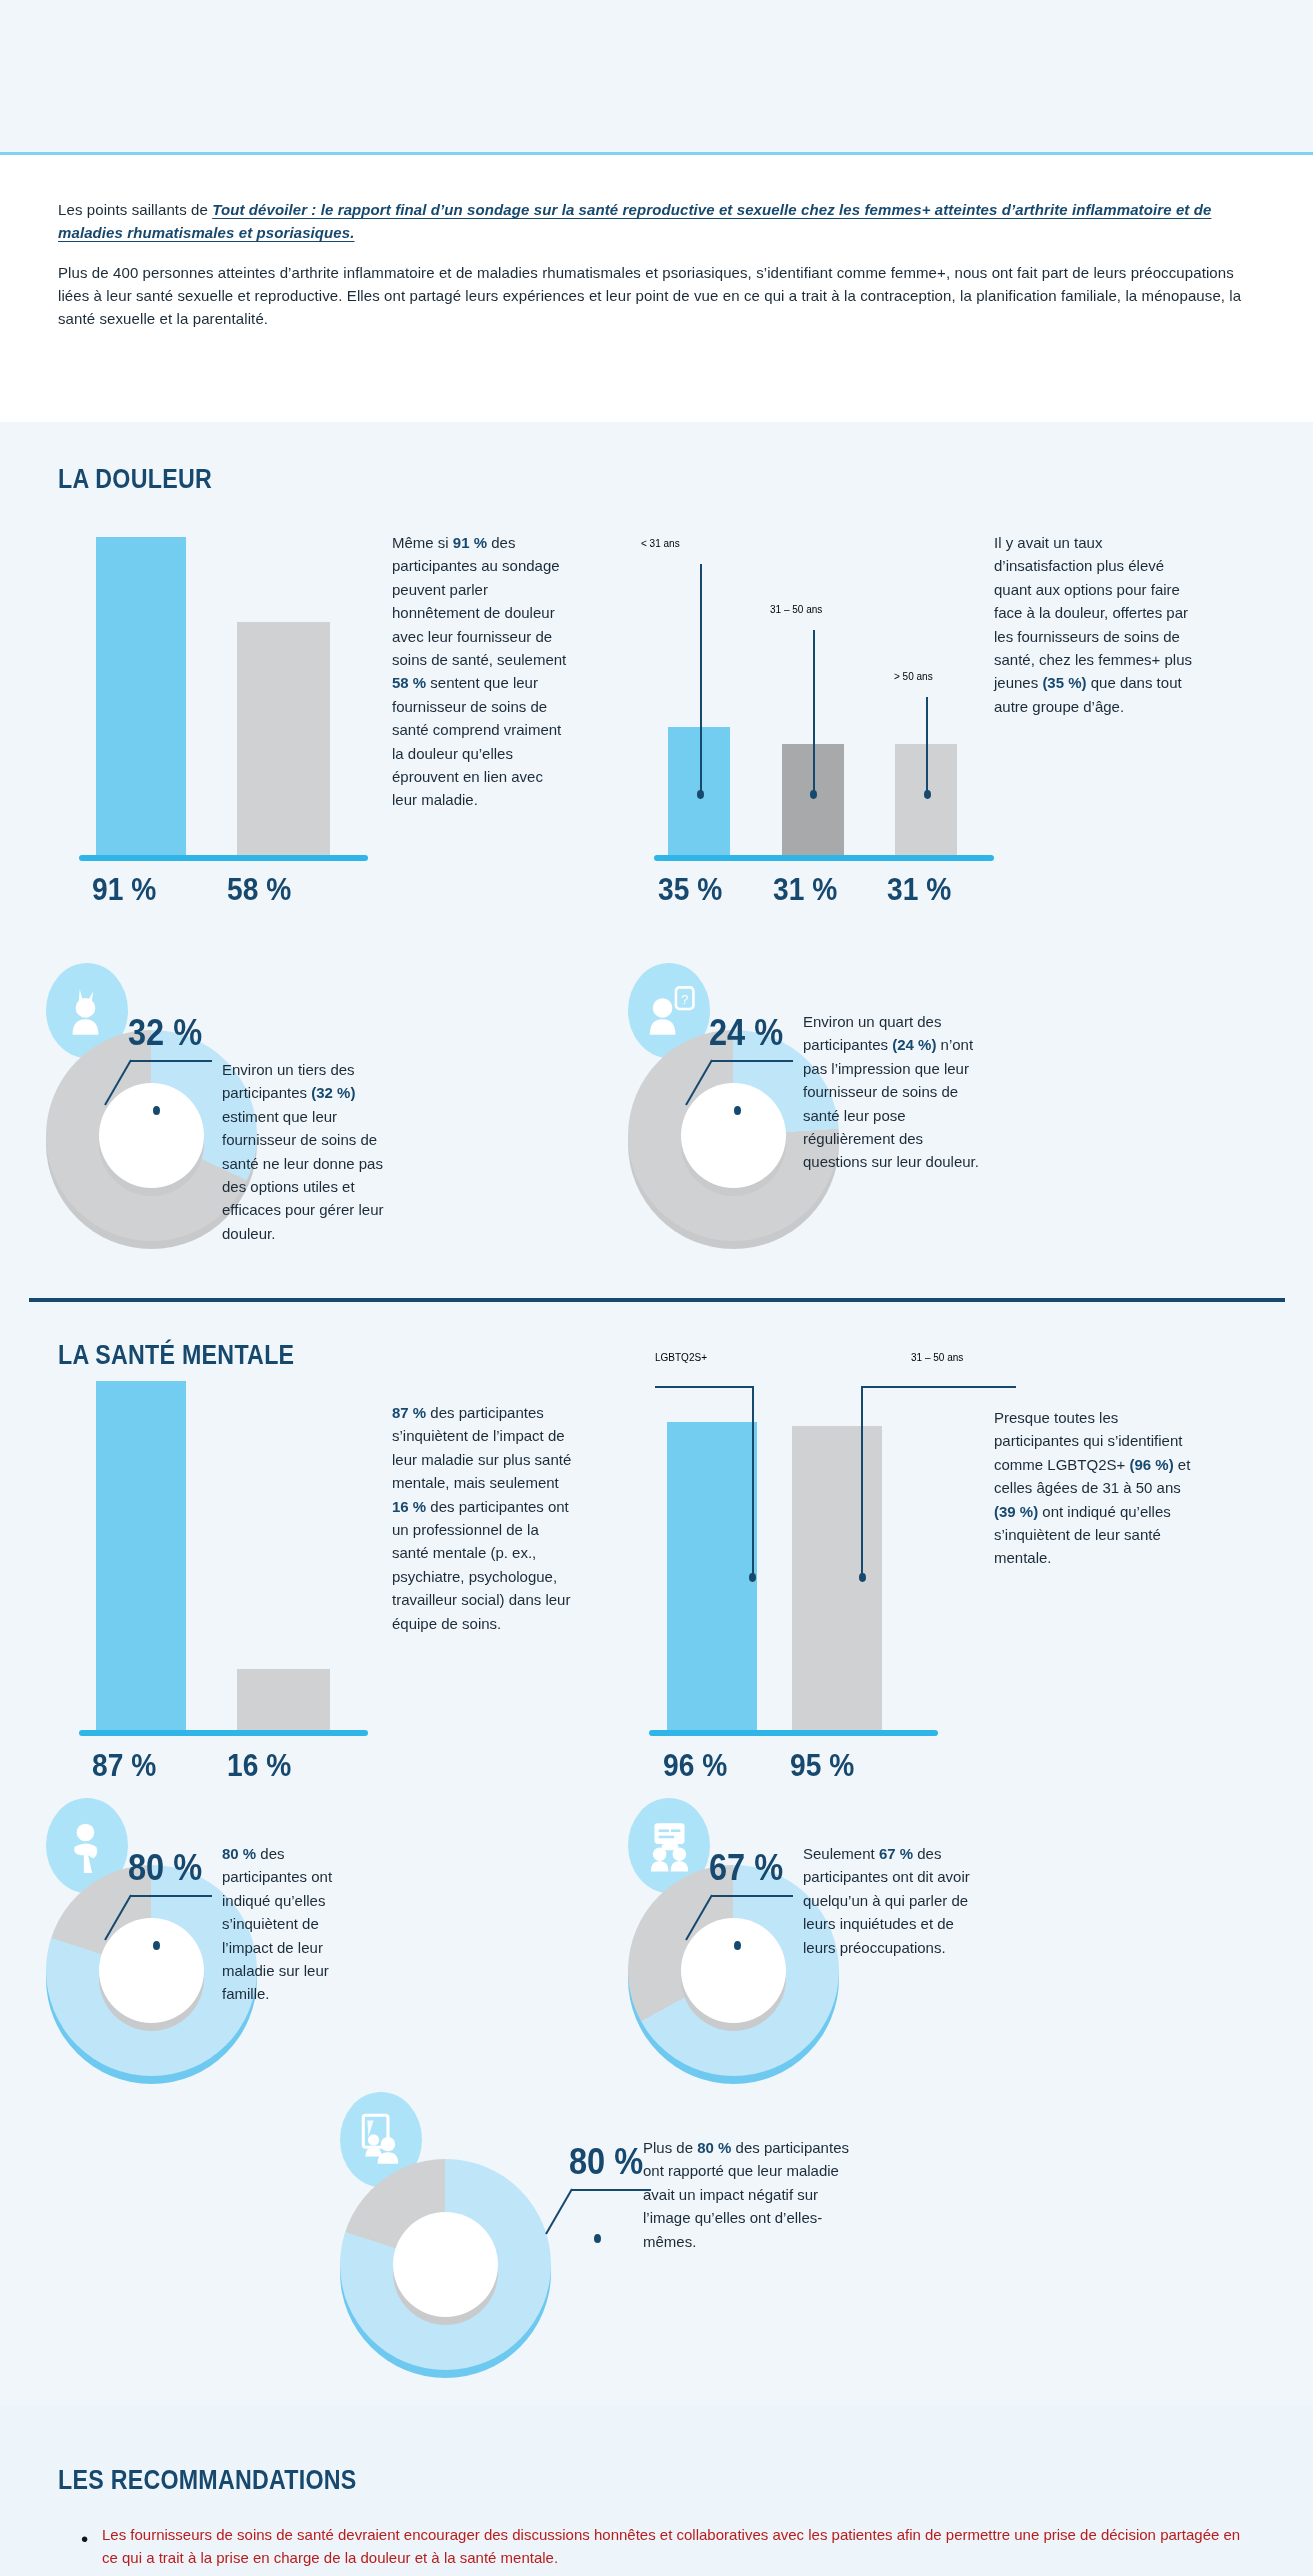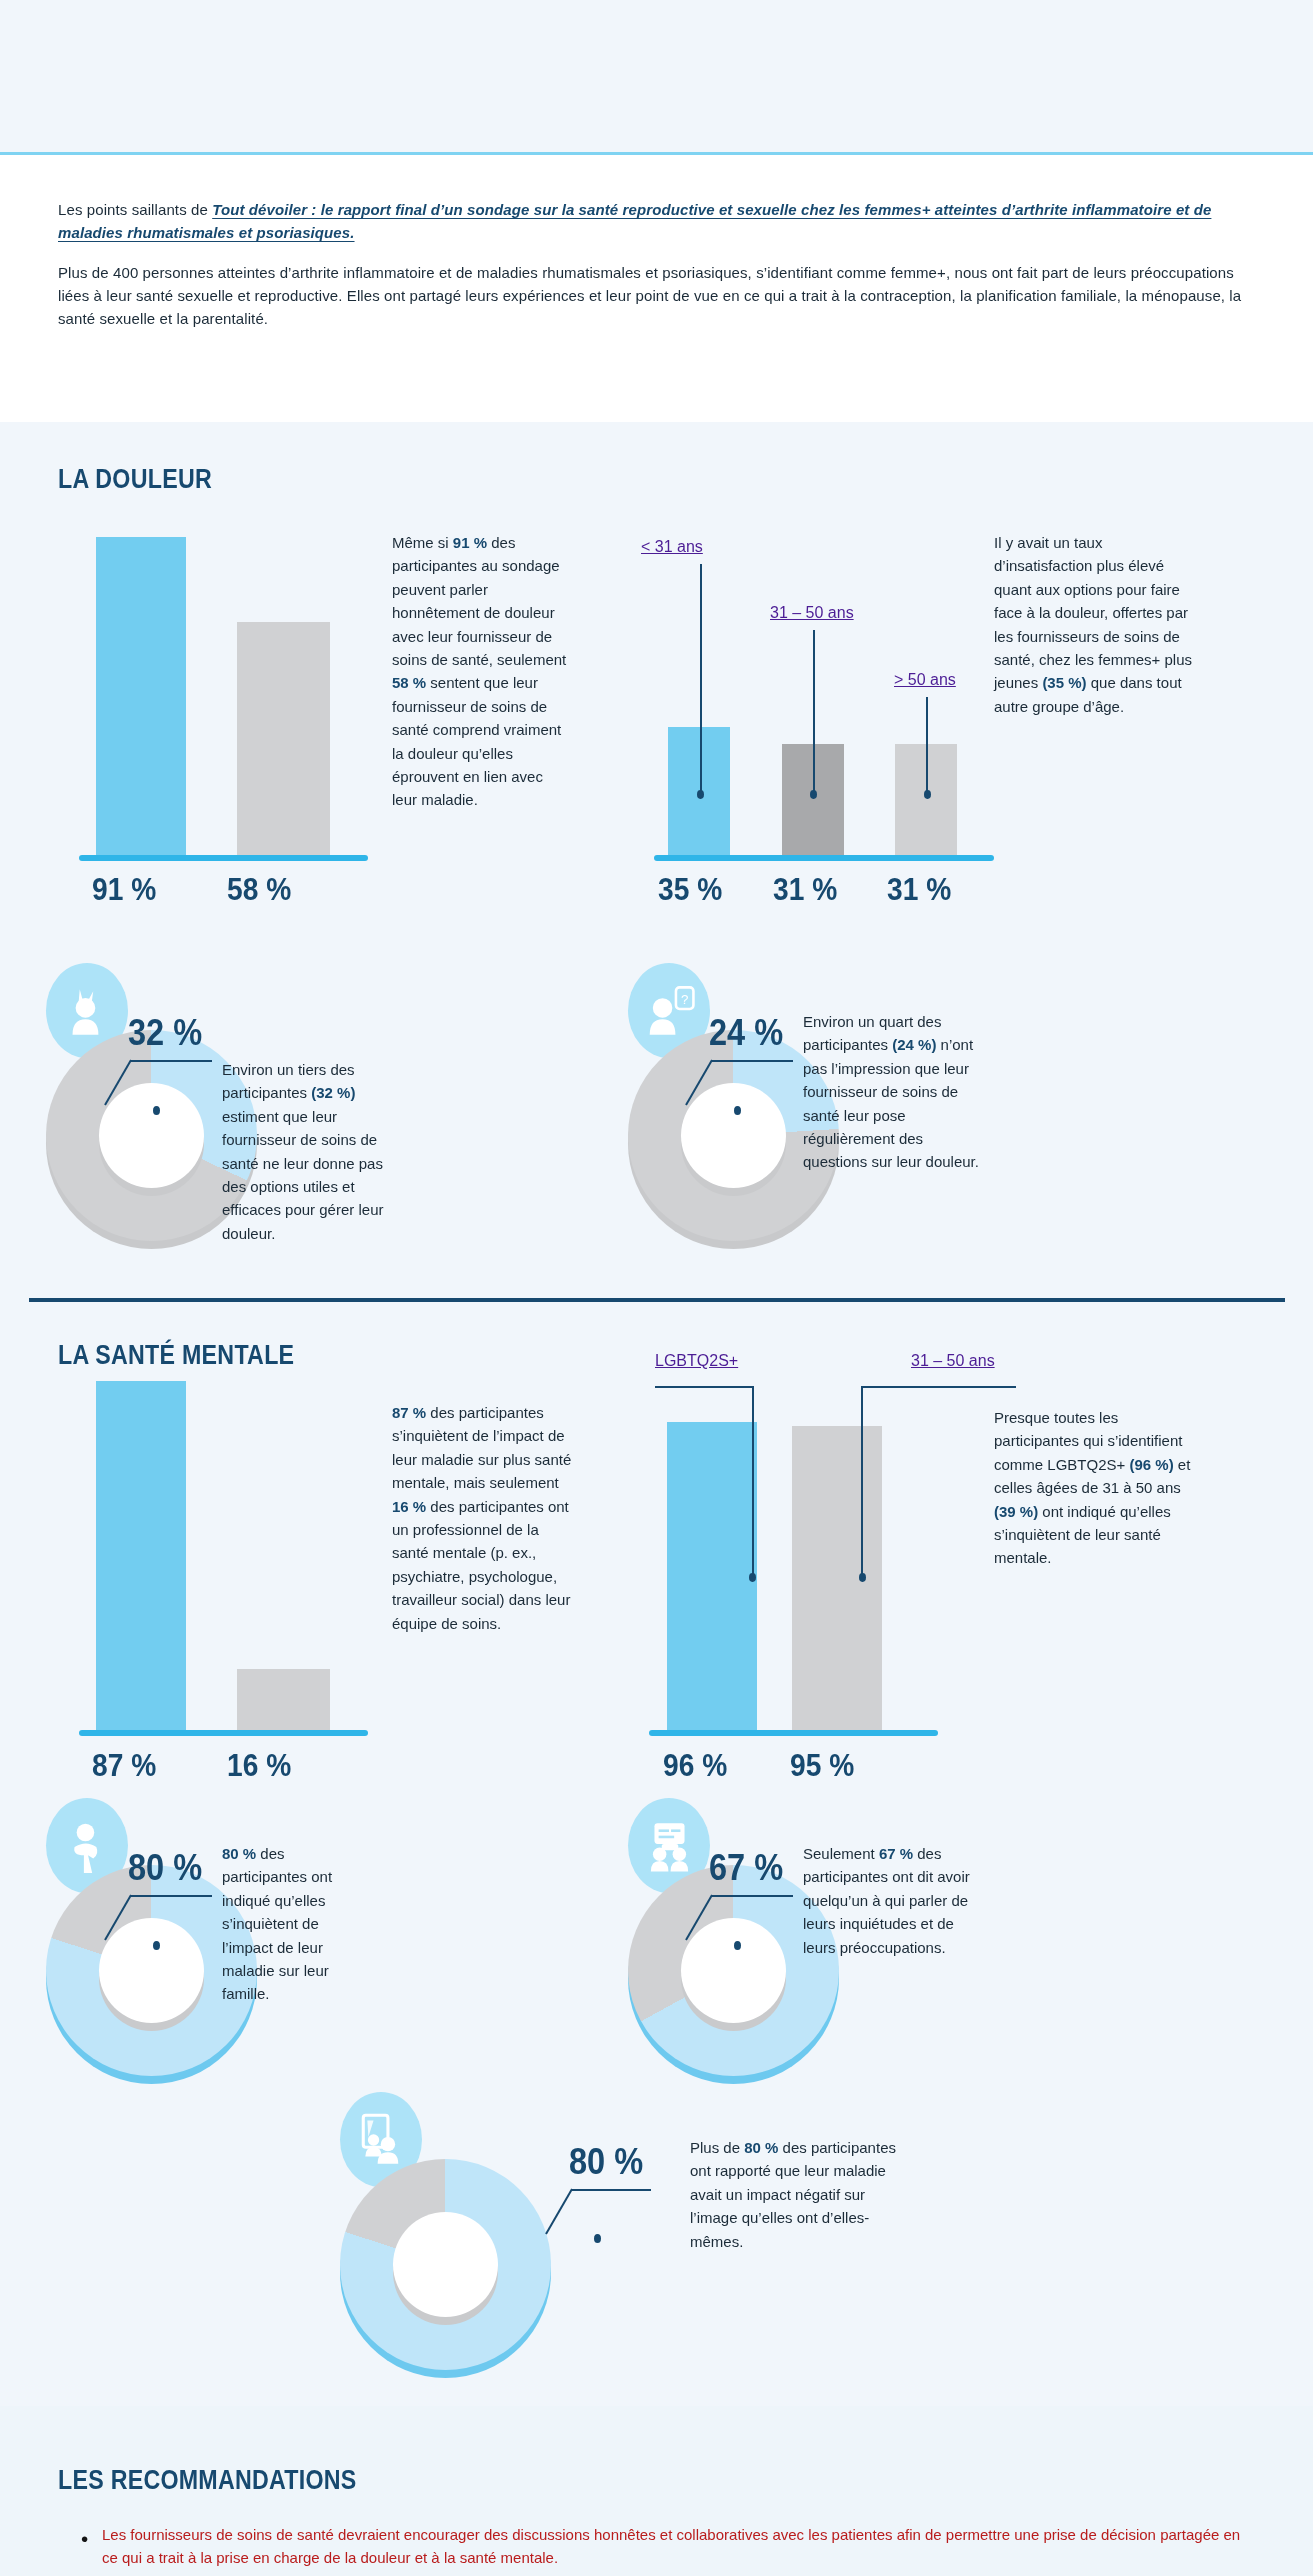--- a/index.html
+++ b/index.html
@@ -81,21 +81,21 @@
   .baseline{
     position:absolute;height:6.7px;background:#2fb5e8;border-radius:3.6px;
   }
   .bar-value{
     position:absolute;font-weight:bold;font-size:32px;color:#17496f;
     transform:scaleX(0.88);transform-origin:left center;white-space:nowrap;
   }
 
   
   .callout-label{
-    position:absolute;font-size:16px;color:#4c1d95;white-space:nowrap;text-decoration:underline;
+    position:absolute;font-size:10px;color:#000000;white-space:nowrap;
   }
   .callout-line{
     position:absolute;width:1.5px;background:#17496f;
   }
   .callout-dot{
     position:absolute;width:6.7px;height:8.8px;border-radius:50%;
     background:#17496f;
   }
   .callout-hbar{
     position:absolute;height:2.1px;background:#17496f;
@@ -349,21 +349,21 @@
   <div class="donut" style="left:340px;top:2159px;width:211px;height:211px;">
     <div class="shadow-blue"></div>
     <div class="ring" style="background:conic-gradient(#bfe5f9 0deg 288deg, #d0d1d3 288deg 360deg);"></div>
     <div class="hole-shadow" style="left:25%;top:calc(25% + 8.2px);width:50%;height:50%;"></div>
     <div class="hole" style="left:25%;top:25%;width:50%;height:50%;background:#ffffff;"></div>
   </div>
   <div class="donut-pct" style="left:569px;top:2141px;">80 %</div>
   <div class="lead-h" style="left:571px;top:2189px;width:80px;"></div>
   <div class="lead-d" style="left:571px;top:2189px;height:52px;transform:rotate(30deg);"></div>
   <div class="lead-dot" style="left:594px;top:2234px;"></div>
-  <div class="txt" style="left:690px;top:2136px;width:216px;"><span>Plus de </span><b>80 %</b><span> des participantes ont rapporté que leur maladie avait un impact négatif sur l’image qu’elles ont d’elles-mêmes.</span></div>
+  <div class="txt" style="left:643px;top:2136px;width:216px;"><span>Plus de </span><b>80 %</b><span> des participantes ont rapporté que leur maladie avait un impact négatif sur l’image qu’elles ont d’elles-mêmes.</span></div>
 
   <div class="recs">
     <div class="recs-title">LES RECOMMANDATIONS</div>
     <ul class="recs-list">
       <li>Les fournisseurs de soins de santé devraient encourager des discussions honnêtes et collaboratives avec les patientes afin de permettre une prise de décision partagée en ce qui a trait à la prise en charge de la douleur et à la santé mentale.</li>
       <li>Les fournisseurs de soins de santé devraient poser régulièrement des questions sur la douleur afin d’aider leurs patientes et mieux comprendre l’impact de la douleur sur leur vie.</li>
 
     </ul>
   </div>
 

